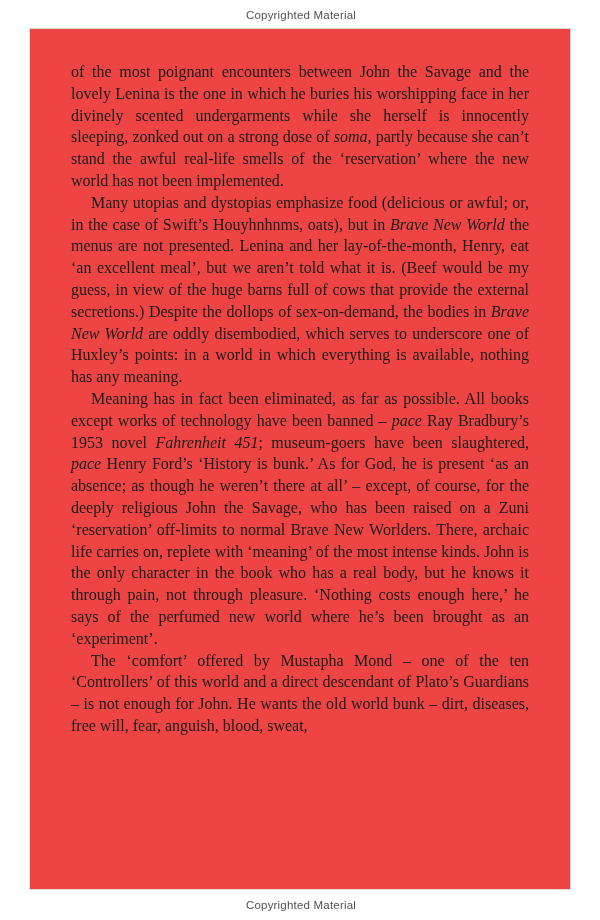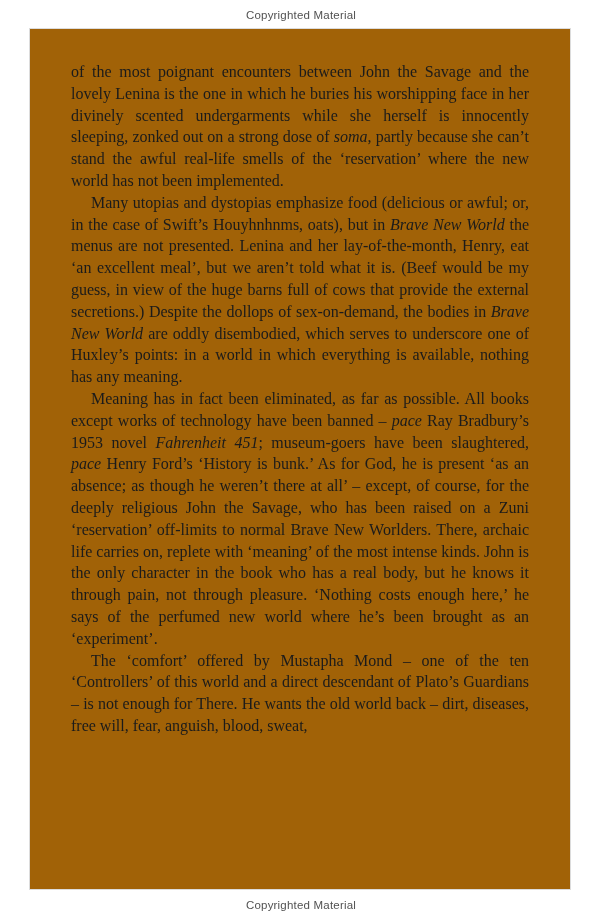--- a/index.html
+++ b/index.html
@@ -26,21 +26,21 @@
   }
   .copyright.top { top: 9px; }
   .copyright.bottom { bottom: 9px; }
   .page {
     position: absolute;
     left: 29px;
     right: 29px;
     top: 28px;
     bottom: 30px;
     border: 1px solid #dcdcdc;
-    background: #a16207;
+    background: #ef4444;
     box-sizing: border-box;
     padding: 32px 41px 0 41px;
   }
   .text-block p {
     margin: 0;
     padding: 0;
     text-align: justify;
     font-size: 16px;
     line-height: 21.8px;
     color: #1b1b1b;
@@ -64,18 +64,18 @@
 <body>
 
 <div>
   <div class="copyright top">Copyrighted Material</div>
 
   <div class="page">
     <div class="text-block">
         <p><span>of the most poignant encounters between John the Savage and the lovely Lenina is the one in which he buries his worshipping face in her divinely scented undergarments while she herself is innocently sleeping, zonked out on a strong dose of </span><i>soma</i><span>, partly because she can’t stand the awful real-life smells of the ‘reservation’ where the new world has not been implemented.</span></p>
         <p class="indent"><span>Many utopias and dystopias emphasize food (delicious or awful; or, in the case of Swift’s Houyhnhnms, oats), but in </span><i>Brave New World</i><span> the menus are not presented. Lenina and her lay-of-the-month, Henry, eat ‘an excellent meal’, but we aren’t told what it is. (Beef would be my guess, in view of the huge barns full of cows that provide the external secretions.) Despite the dollops of sex-on-demand, the bodies in </span><i>Brave New World</i><span> are oddly disembodied, which serves to under­score one of Huxley’s points: in a world in which everything is available, nothing has any meaning.</span></p>
         <p class="indent"><span>Meaning has in fact been eliminated, as far as possible. All books except works of technology have been banned – </span><i>pace</i><span> Ray Bradbury’s 1953 novel </span><i>Fahrenheit 451</i><span>; museum-goers have been slaughtered, </span><i>pace</i><span> Henry Ford’s ‘History is bunk.’ As for God, he is present ‘as an absence; as though he weren’t there at all’ – except, of course, for the deeply religious John the Savage, who has been raised on a Zuni ‘reservation’ off-limits to normal Brave New Worlders. There, archaic life carries on, replete with ‘meaning’ of the most intense kinds. John is the only character in the book who has a real body, but he knows it through pain, not through pleasure. ‘Nothing costs enough here,’ he says of the perfumed new world where he’s been brought as an ‘experiment’.</span></p>
-        <p class="indent"><span>The ‘comfort’ offered by Mustapha Mond – one of the ten ‘Controllers’ of this world and a direct descendant of Plato’s Guardians – is not enough for There. He wants the old world back – dirt, diseases, free will, fear, anguish, blood, sweat,</span></p>
+        <p class="indent"><span>The ‘comfort’ offered by Mustapha Mond – one of the ten ‘Controllers’ of this world and a direct descendant of Plato’s Guardians – is not enough for John. He wants the old world bunk – dirt, diseases, free will, fear, anguish, blood, sweat,</span></p>
       </div>
   </div>
 
   <div class="copyright bottom">Copyrighted Material</div>
 </div>
 
 </body></html>

